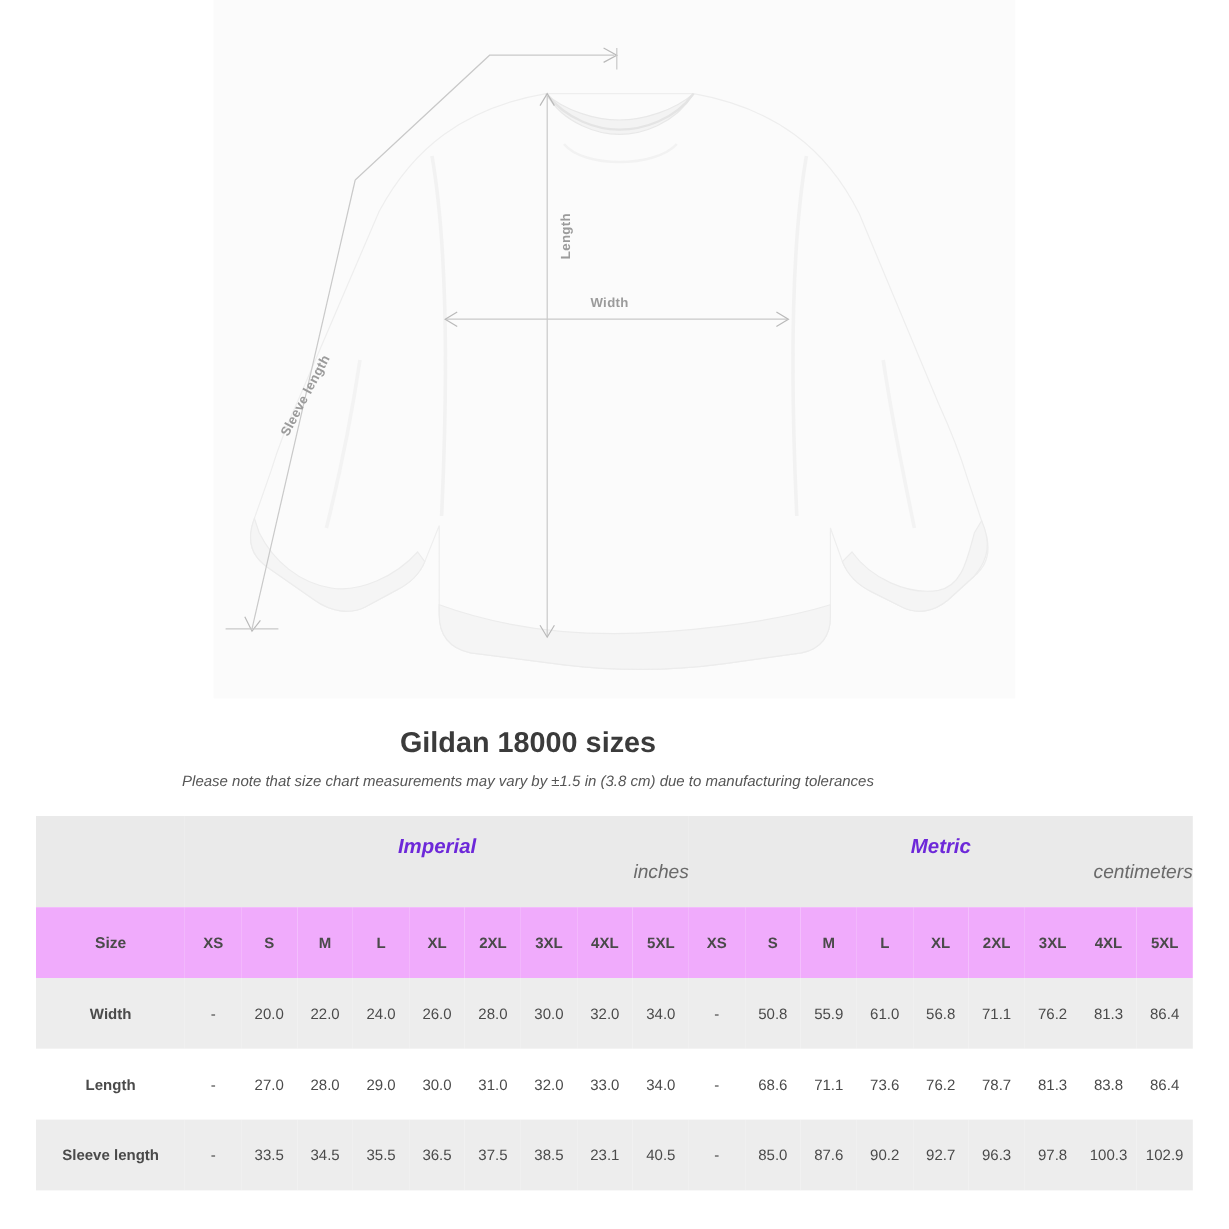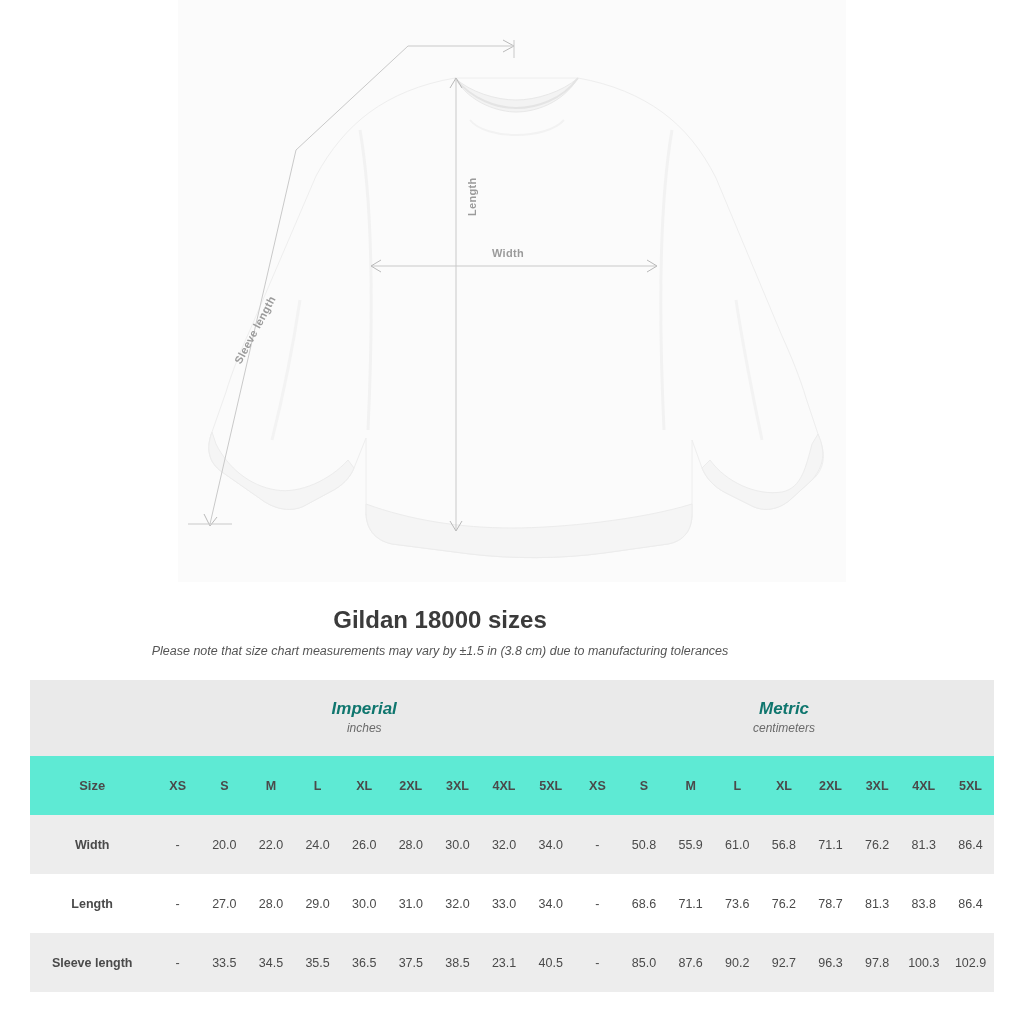--- a/index.html
+++ b/index.html
@@ -98,34 +98,35 @@
     vertical-align: middle;
   }
   .unit-head {
     background: #eaeaea;
     height: 76px !important;
   }
   .unit-head .unit-name {
     font-size: 17px;
     font-style: italic;
     font-weight: bold;
-    color: #0f766e;
+    color: #6d28d9;
     line-height: 1.15;
   }
   .unit-head .unit-sub {
-    font-size: 12px;
+    font-size: 16px;
     font-style: italic;
     color: #6a6a6a;
     line-height: 1.5;
+    text-align: right;
   }
   .corner-cell {
     background: #eaeaea;
   }
   .hdr-row td {
-    background: #5eead4;
+    background: #f0abfc;
     font-weight: bold;
     font-size: 13px;
     color: #4a4a4a;
   }
   .hdr-row td.rowlabel {
     font-weight: bold;
     font-size: 13px;
   }
   .data-row td {
     font-size: 12.5px;

